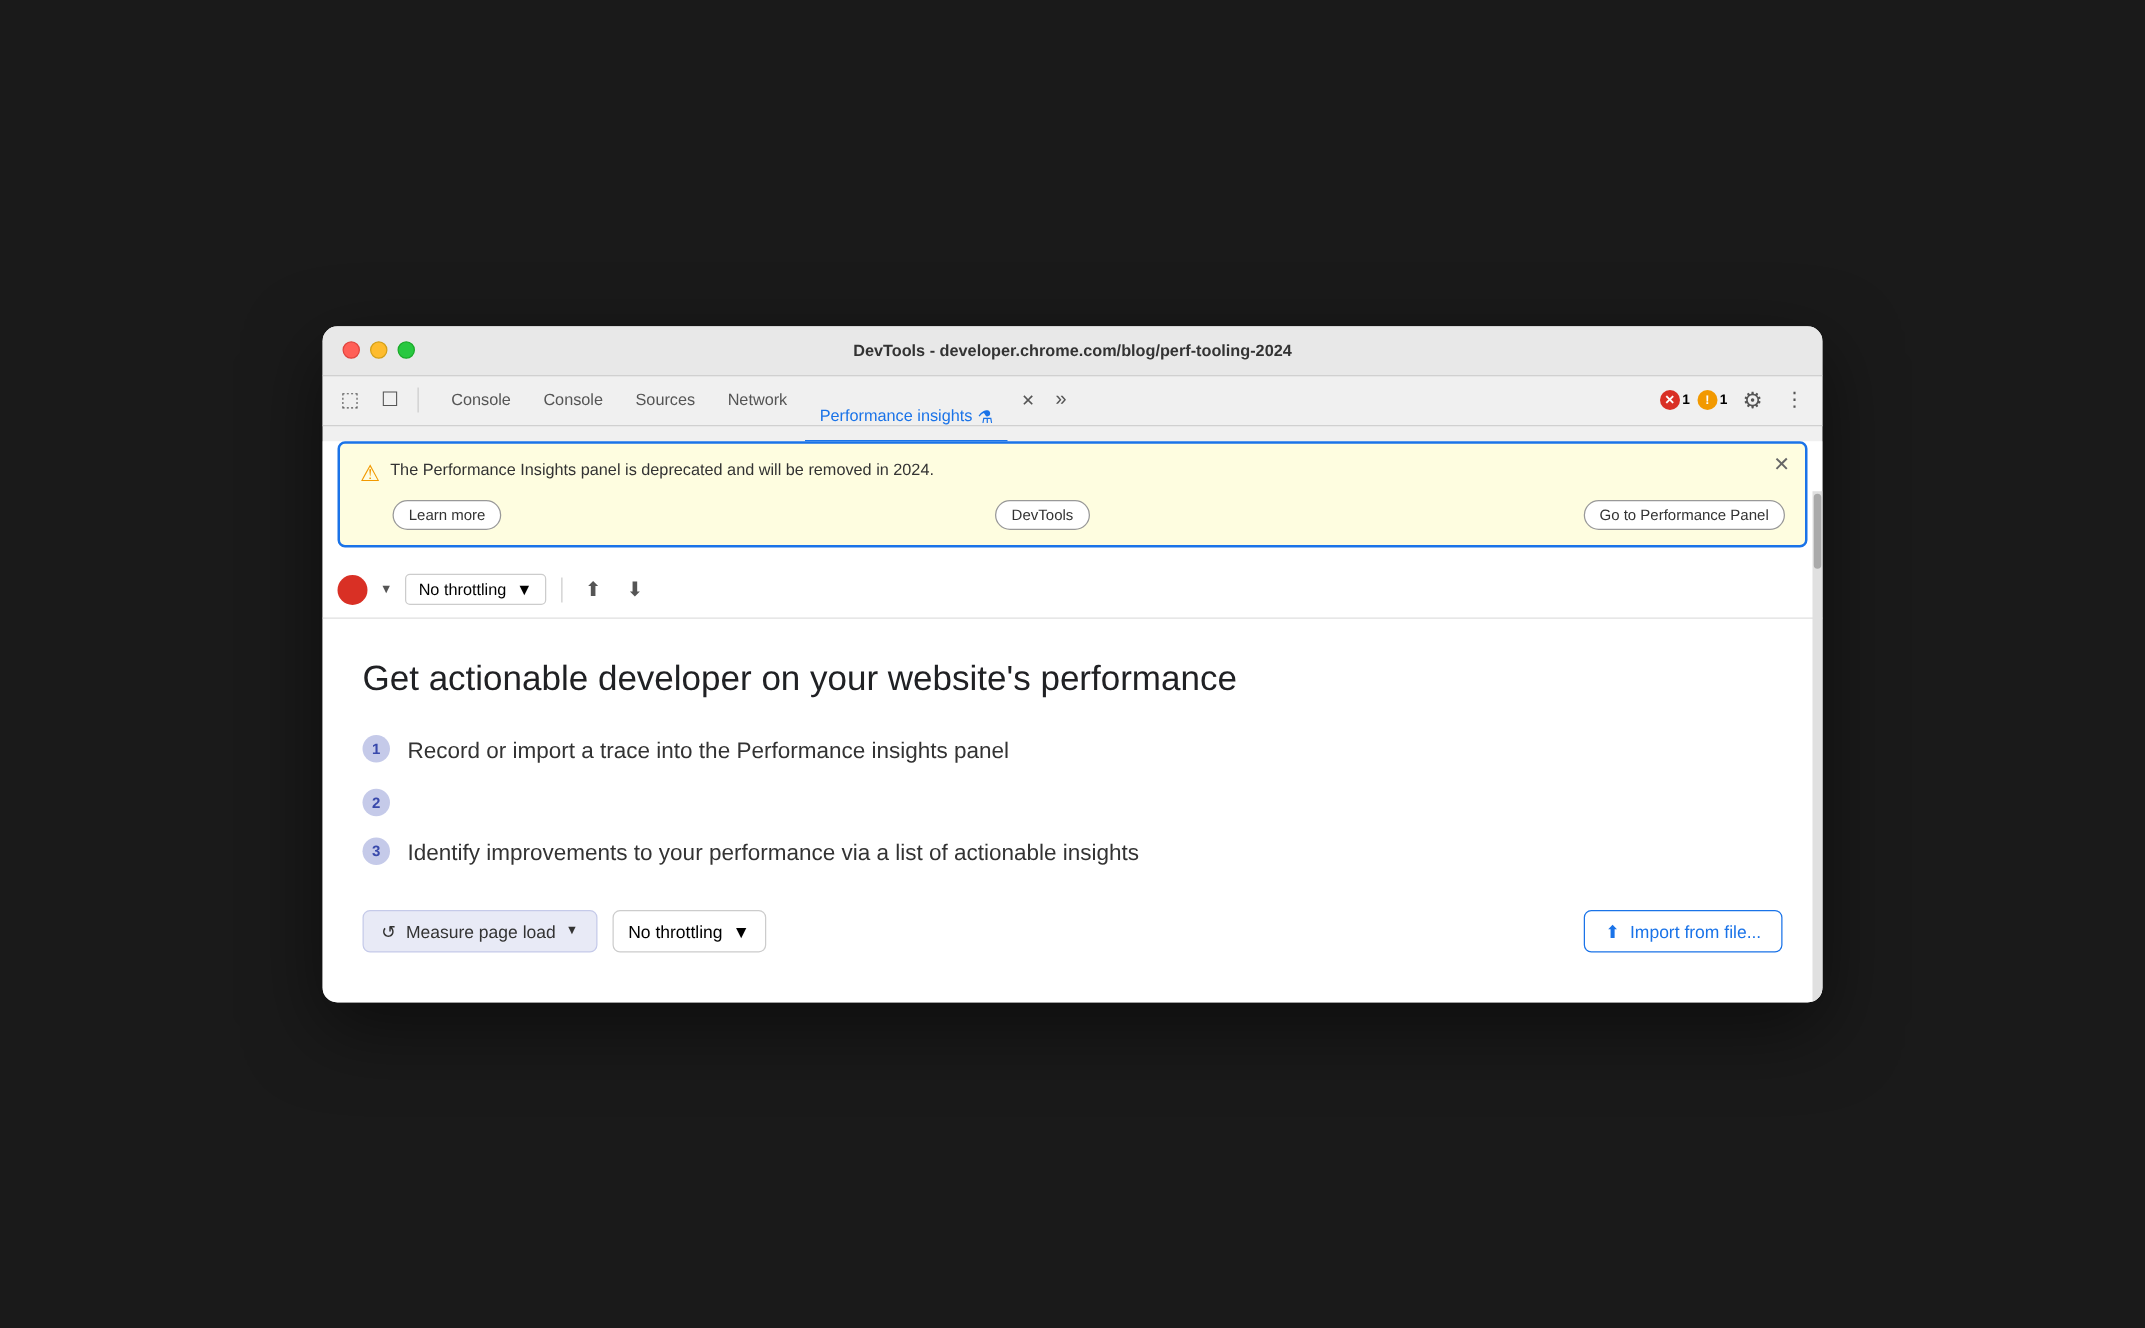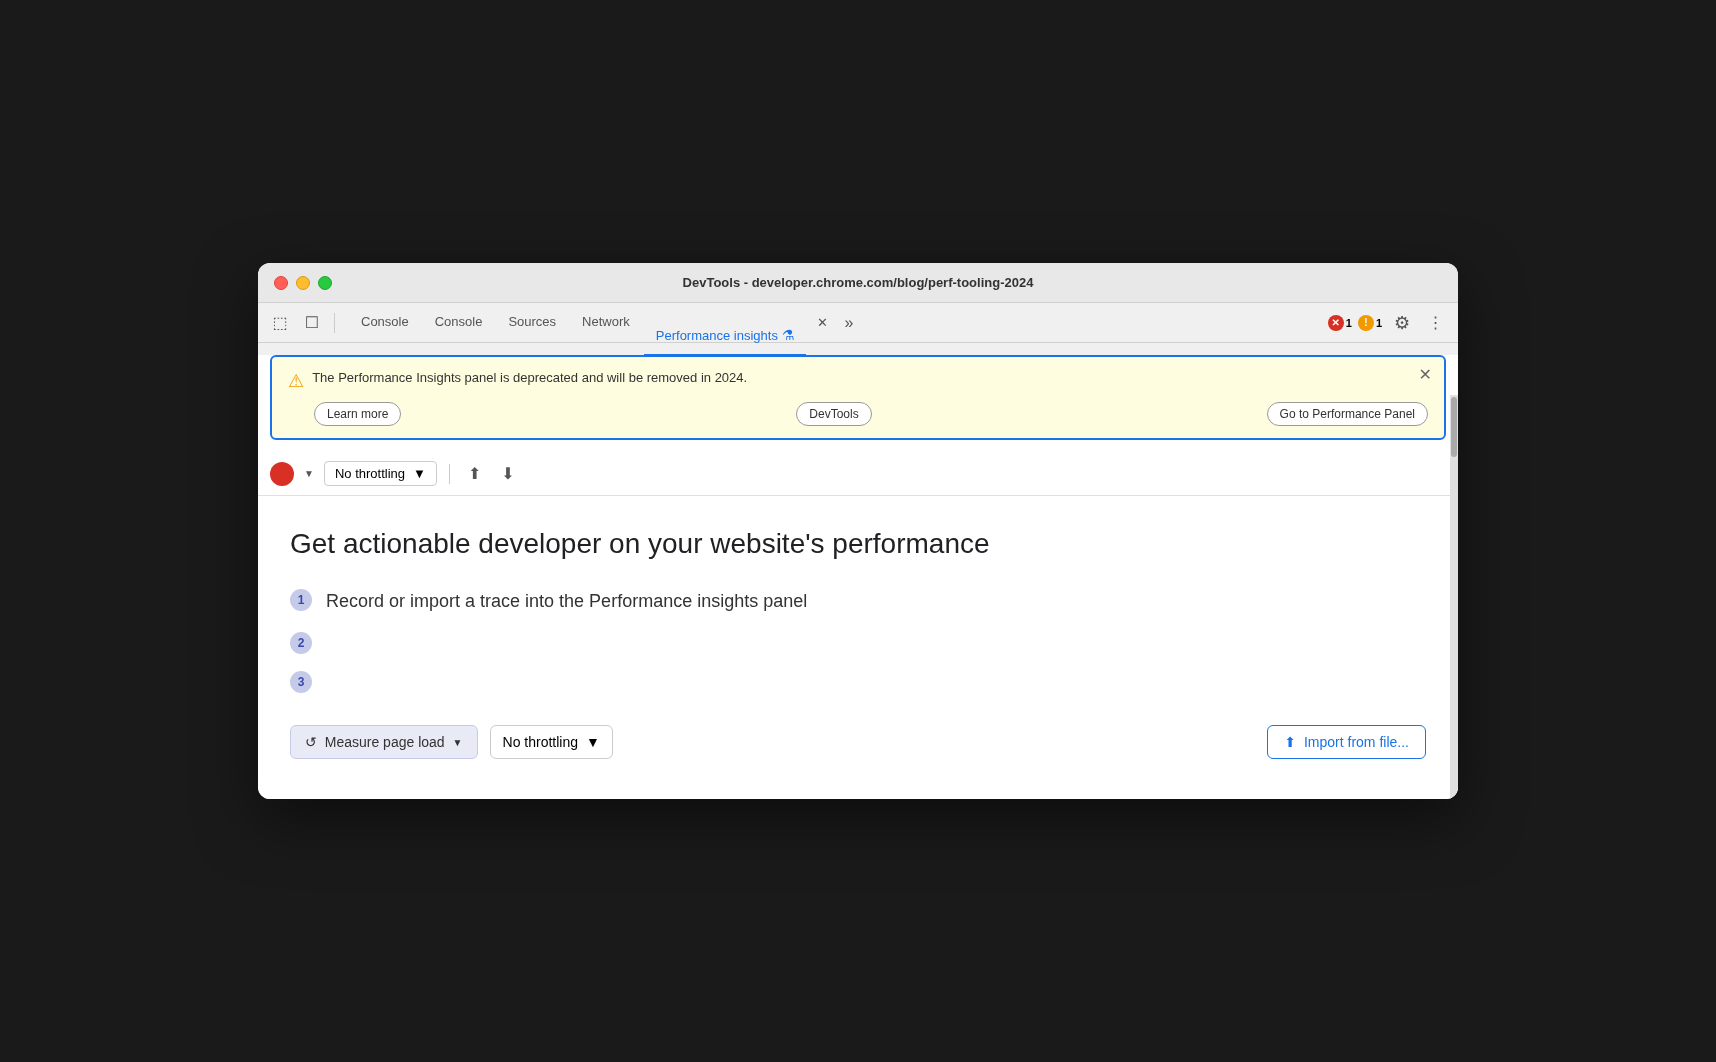--- a/index.html
+++ b/index.html
@@ -429,20 +429,21 @@
         <ul class="steps-list">
           <li class="step-item">
             <div class="step-number">1</div>
             <span class="step-text">Record or import a trace into the Performance insights panel</span>
           </li>
           <li class="step-item">
             <div class="step-number">2</div>
           </li>
           <li class="step-item">
             <div class="step-number">3</div>
+            <span class="step-text">Identify improvements to your performance via a list of actionable insights</span>
           </li>
         </ul>
 
         <div class="bottom-controls">
           <button class="measure-btn">
             <span>↺</span>
             <span>Measure page load</span>
             <span class="arrow-icon">▼</span>
           </button>
           <div class="throttle-select-bottom">

